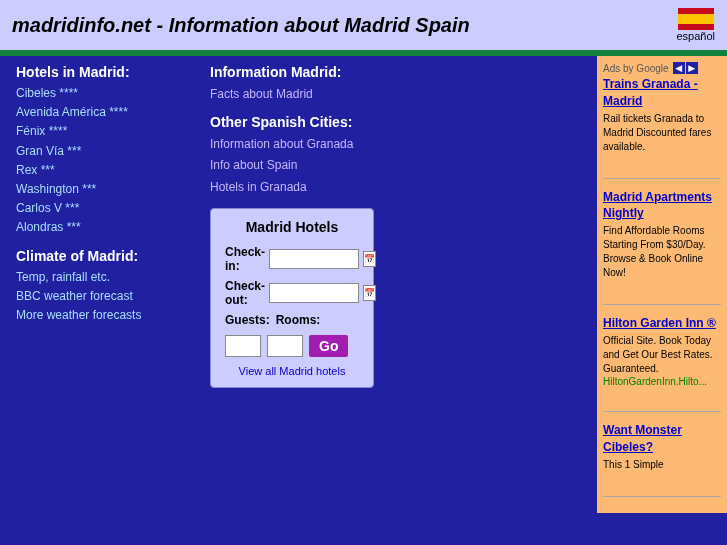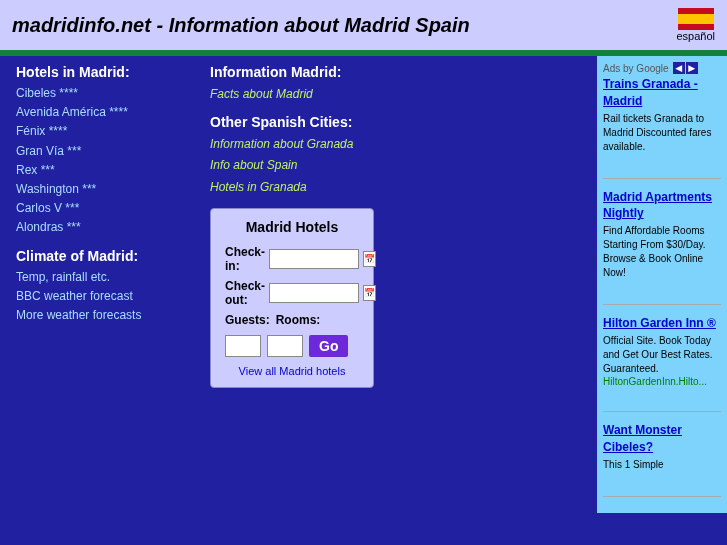--- a/index.html
+++ b/index.html
@@ -50,21 +50,21 @@
       width: 200px;
       padding: 8px 16px;
       flex-shrink: 0;
     }
     #center-col {
       flex: 1;
       padding: 8px 10px;
     }
     #right-col {
       width: 130px;
-      background: #7dd3fc;
+      background: #fdba74;
       padding: 6px;
       flex-shrink: 0;
       font-size: 11px;
     }
 
     .section-title {
       color: #fff;
       font-weight: bold;
       font-size: 14px;
       margin-bottom: 4px;
@@ -78,26 +78,25 @@
     }
 
     .center-section-title {
       color: #fff;
       font-weight: bold;
       font-size: 14px;
       margin-bottom: 4px;
       margin-top: 8px;
     }
     .center-link {
-      color: #bef264;
+      color: #c4b5fd;
       text-decoration: none;
       display: block;
       font-size: 12px;
       line-height: 1.8;
-      font-style: italic;
     }
 
     .hotel-box {
       background: #ccccff;
       border: 1px solid #8888cc;
       border-radius: 4px;
       padding: 10px 14px 10px 14px;
       margin-top: 10px;
       width: 164px;
     }
@@ -149,21 +148,21 @@
       font-weight: bold;
     }
     .guests-rooms-row input {
       width: 36px;
       height: 22px;
       border: 1px solid #888;
       text-align: center;
       font-size: 12px;
     }
     .go-btn {
-      background: #6d28d9;
+      background: #a21caf;
       color: #fff;
       border: none;
       padding: 3px 10px;
       font-weight: bold;
       font-size: 14px;
       cursor: pointer;
       border-radius: 2px;
     }
     .view-all-link {
       display: block;

